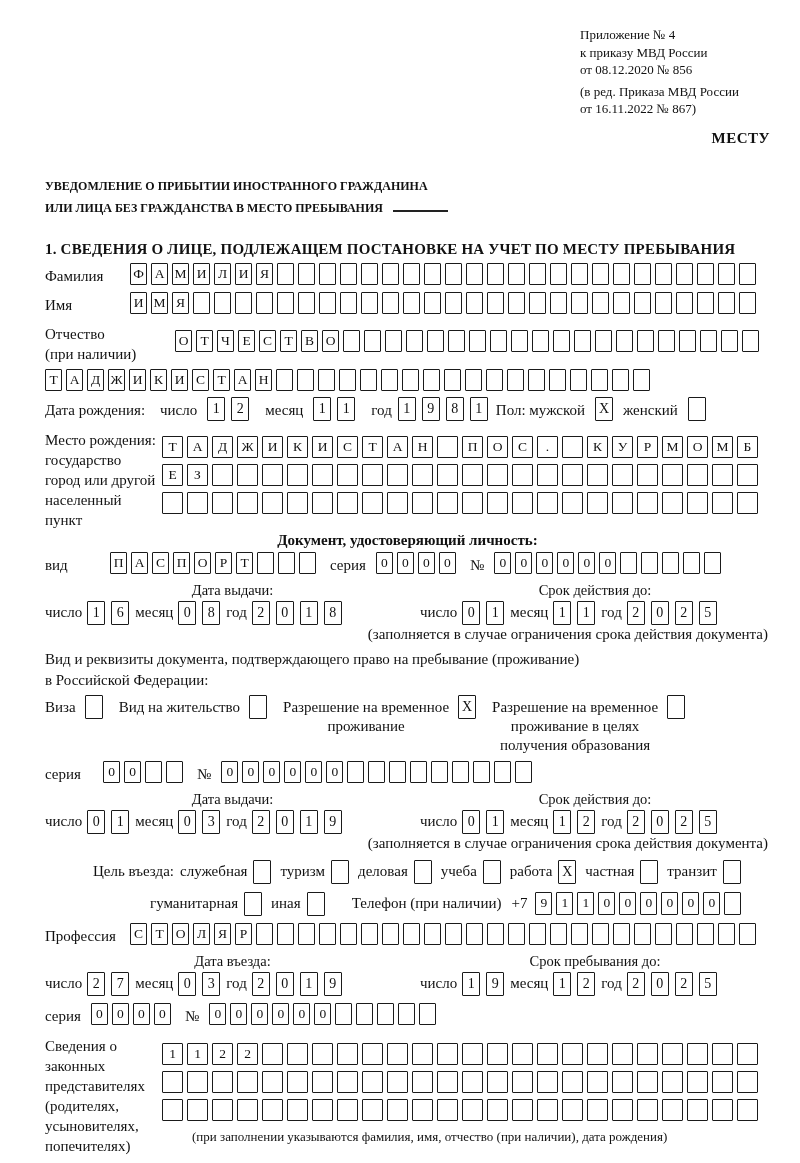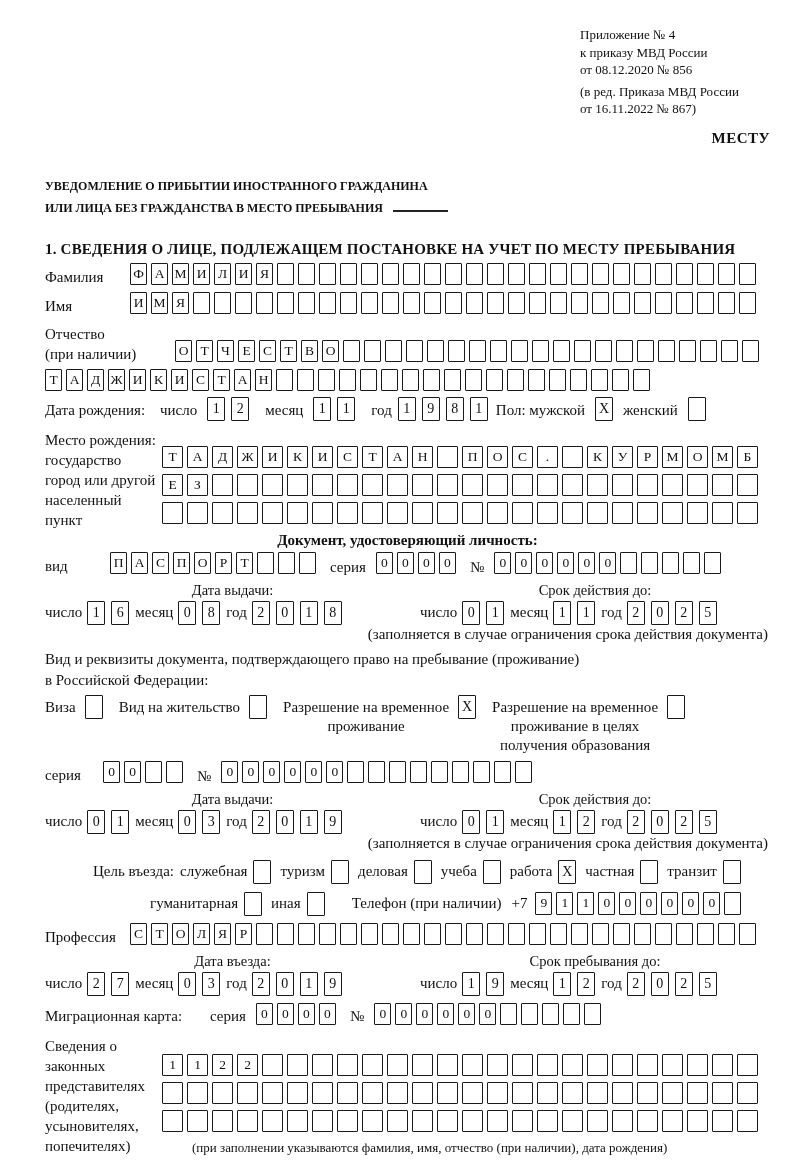--- a/index.html
+++ b/index.html
@@ -20,21 +20,21 @@
 
   
   .cb { display:inline-block; width:17px; height:22px; border:1.5px solid #1a1a1a; border-radius:1px;
         margin-right:4px; text-align:center; font-size:13.5px; line-height:19px; vertical-align:top; background:#fff; }
   .boxes { white-space:nowrap; line-height:24px; }
   .wide .cb { width:21px; }
   .dbox .cb, .chk .cb { width:18px; height:24px; line-height:21px; margin-right:6px; font-size:14px; }
   .chk .cb { margin-right:0; }
   .phoneb .cb { width:17px; height:23px; line-height:20px; margin-right:4px; }
 
-  .frow { display:flex; align-items:flex-end; margin-top:5px; }
+  .frow { display:flex; align-items:center; margin-top:5px; }
   .flabel { flex:0 0 auto; padding-top:3px; line-height:20px; }
   .w85 { width:85px; } .w130 { width:130px; } .w95 { width:95px; } .w115 { width:115px; } .w65 { width:65px; }
   .mid { padding:3px 10px 0 10px; }
   .stack { display:flex; flex-direction:column; }
   .vrow { margin-bottom:4px; white-space:nowrap; }
 
   
   .dates-row { display:flex; margin-top:6px; }
   .dates-col { }
   .dates-left { flex:0 0 375px; }
@@ -302,21 +302,20 @@
         <span class="dbox"><span class="cb">1</span><span class="cb">9</span></span>
         <span class="lb">месяц</span>
         <span class="dbox"><span class="cb">1</span><span class="cb">2</span></span>
         <span class="lb">год</span>
         <span class="dbox"><span class="cb">2</span><span class="cb">0</span><span class="cb">2</span><span class="cb">5</span></span>
       </div>
     </div>
   </div>
 
   <div class="frow" style="margin-top:7px; align-items:center;">
-    <span class="flabel" style="width:165px;">Миграционная карта:</span>
     <span class="mid" style="padding-left:0;">серия</span>
     <span class="boxes"><span class="cb">0</span><span class="cb">0</span><span class="cb">0</span><span class="cb">0</span></span>
     <span class="mid">№</span>
     <span class="boxes"><span class="cb">0</span><span class="cb">0</span><span class="cb">0</span><span class="cb">0</span><span class="cb">0</span><span class="cb">0</span><span class="cb"></span><span class="cb"></span><span class="cb"></span><span class="cb"></span><span class="cb"></span></span>
   </div>
 
   <div class="frow" style="margin-top:6px;">
     <div class="flabel w115 stack">
       <span>Сведения о</span>
       <span>законных</span>

